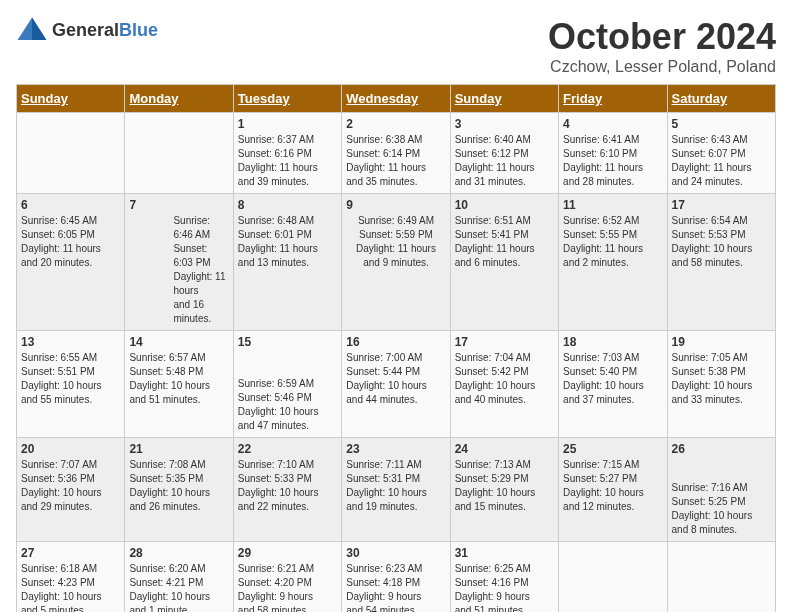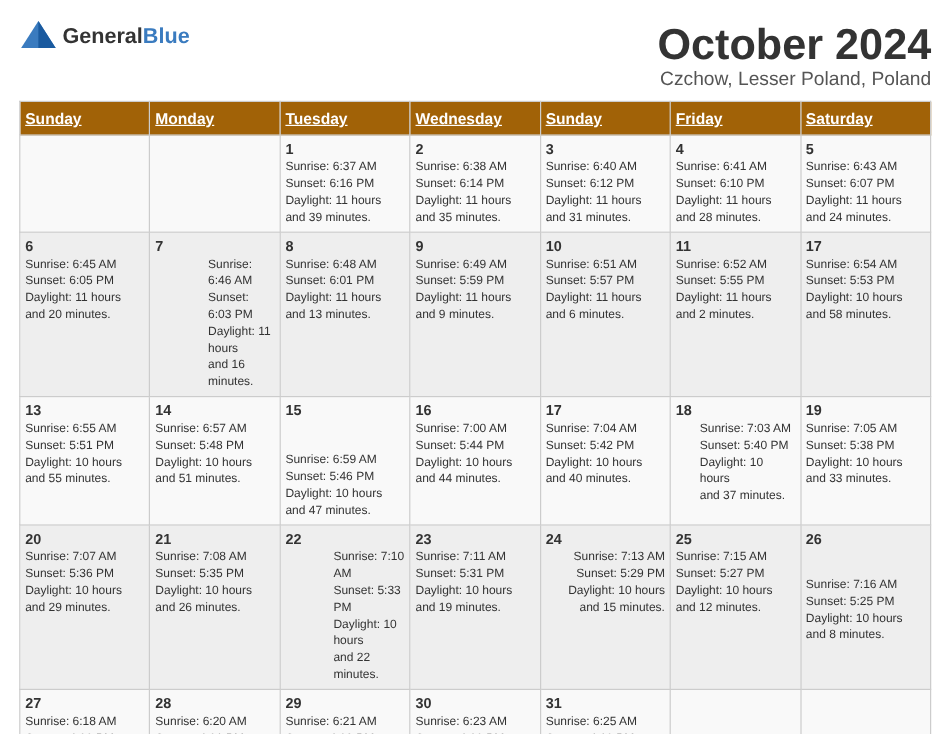--- a/index.html
+++ b/index.html
@@ -178,29 +178,29 @@
         </td>
         <td>
           <span class="day-number">8</span>
           <div class="cell-content" style="white-space: pre-line;">Sunrise: 6:48 AM
 Sunset: 6:01 PM
 Daylight: 11 hours
 and 13 minutes.</div>
         </td>
         <td>
           <span class="day-number">9</span>
-          <div class="cell-content" style="white-space: pre-line;">Sunrise: 6:49 AM
+          <div class="cell-content" style="white-space: pre-line; text-align: center;">Sunrise: 6:49 AM
 Sunset: 5:59 PM
 Daylight: 11 hours
 and 9 minutes.</div>
         </td>
         <td>
           <span class="day-number">10</span>
           <div class="cell-content" style="white-space: pre-line;">Sunrise: 6:51 AM
-Sunset: 5:57 PM
+Sunset: 5:41 PM
 Daylight: 11 hours
 and 6 minutes.</div>
         </td>
         <td>
           <span class="day-number">11</span>
           <div class="cell-content" style="white-space: pre-line;">Sunrise: 6:52 AM
 Sunset: 5:55 PM
 Daylight: 11 hours
 and 2 minutes.</div>
         </td>
@@ -243,21 +243,21 @@
         </td>
         <td>
           <span class="day-number">17</span>
           <div class="cell-content" style="white-space: pre-line;">Sunrise: 7:04 AM
 Sunset: 5:42 PM
 Daylight: 10 hours
 and 40 minutes.</div>
         </td>
         <td>
           <span class="day-number">18</span>
-          <div class="cell-content" style="white-space: pre-line; margin-left: 20px;">Sunrise: 7:03 AM
+          <div class="cell-content" style="white-space: pre-line;">Sunrise: 7:03 AM
 Sunset: 5:40 PM
 Daylight: 10 hours
 and 37 minutes.</div>
         </td>
         <td>
           <span class="day-number">19</span>
           <div class="cell-content" style="white-space: pre-line;">Sunrise: 7:05 AM
 Sunset: 5:38 PM
 Daylight: 10 hours
 and 33 minutes.</div>
@@ -273,35 +273,35 @@
         </td>
         <td>
           <span class="day-number">21</span>
           <div class="cell-content" style="white-space: pre-line;">Sunrise: 7:08 AM
 Sunset: 5:35 PM
 Daylight: 10 hours
 and 26 minutes.</div>
         </td>
         <td>
           <span class="day-number">22</span>
-          <div class="cell-content" style="white-space: pre-line; margin-left: 40px;">Sunrise: 7:10 AM
+          <div class="cell-content" style="white-space: pre-line;">Sunrise: 7:10 AM
 Sunset: 5:33 PM
 Daylight: 10 hours
 and 22 minutes.</div>
         </td>
         <td>
           <span class="day-number">23</span>
           <div class="cell-content" style="white-space: pre-line;">Sunrise: 7:11 AM
 Sunset: 5:31 PM
 Daylight: 10 hours
 and 19 minutes.</div>
         </td>
         <td>
           <span class="day-number">24</span>
-          <div class="cell-content" style="white-space: pre-line; text-align: right;">Sunrise: 7:13 AM
+          <div class="cell-content" style="white-space: pre-line;">Sunrise: 7:13 AM
 Sunset: 5:29 PM
 Daylight: 10 hours
 and 15 minutes.</div>
         </td>
         <td>
           <span class="day-number">25</span>
           <div class="cell-content" style="white-space: pre-line;">Sunrise: 7:15 AM
 Sunset: 5:27 PM
 Daylight: 10 hours
 and 12 minutes.</div>

